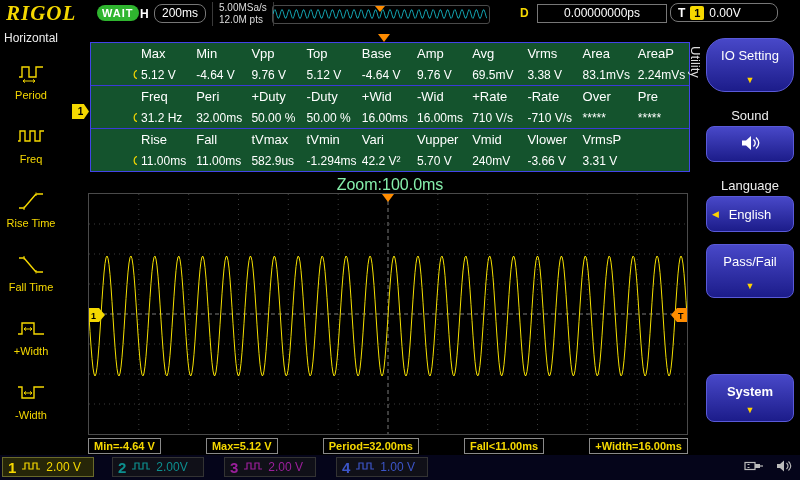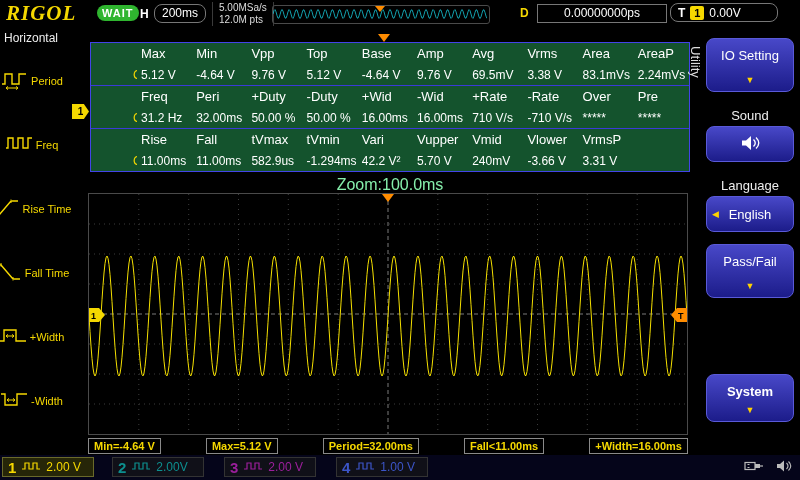--- a/index.html
+++ b/index.html
@@ -23,21 +23,21 @@
         border-radius:0;font-size:12px;text-align:center;line-height:17px;}
   .tgroup{position:absolute;left:670px;top:3px;width:108px;height:19px;border:1px solid #777;
           border-radius:8px;display:flex;align-items:center;gap:5px;padding:0 7px;box-sizing:border-box;}
   .tlabel{font-size:12px;font-weight:bold;}
   .tsrc{background:#f5d800;color:#000;font-size:11px;font-weight:bold;width:14px;height:14px;
         border-radius:2px;text-align:center;line-height:14px;}
   .tlevel{font-size:12px;}
   
   .leftmenu{position:absolute;left:0;top:28px;width:62px;height:427px;background:#000;}
   .lm-title{text-align:center;color:#eee;font-size:12px;margin:3px 0 4px;}
-  .lmi{height:64px;display:flex;flex-direction:row;align-items:center;justify-content:center;
+  .lmi{height:64px;display:flex;flex-direction:column;align-items:center;justify-content:center;
        gap:2px;cursor:pointer;}
   .lmlabel{color:#f5d800;font-size:11px;white-space:nowrap;}
   
   .mtable{position:absolute;left:90px;top:42px;width:600px;background:#14532d;
           border:1px solid #4343e8;box-sizing:border-box;}
   .mgroup{border-bottom:1px solid #3a3ad8;}
   .mgroup:last-child{border-bottom:none;}
   .mrow{display:grid;grid-template-columns:46px repeat(10,1fr);height:21px;align-items:center;}
   .mcell{font-size:12px;color:#fff;padding-left:4px;white-space:nowrap;overflow:hidden;}
   .mhead .mcell{font-size:13px;}
@@ -71,21 +71,21 @@
   
   .rightmenu{position:absolute;left:700px;top:28px;width:100px;height:427px;background:#000;}
   .vertlbl{position:absolute;left:688px;top:46px;writing-mode:vertical-rl;color:#ddd;font-size:13px;}
   .rbtn{position:absolute;left:6px;width:88px;background:linear-gradient(#4848c8,#1c1c8a);
         border:1px solid #5a5ad8;border-radius:8px;color:#fff;font-size:13px;
         font-family:"Liberation Sans",sans-serif;cursor:pointer;box-sizing:border-box;}
   .tall{display:flex;flex-direction:column;align-items:center;justify-content:space-between;
         padding:9px 0 6px;}
   .short{display:flex;align-items:center;justify-content:center;position:absolute;}
   .rlabel{position:absolute;left:6px;width:88px;text-align:center;color:#eee;font-size:13px;}
-  #btn-io{top:10px;height:54px;}
+  #btn-io{top:10px;height:54px;border-radius:19px;}
   #lbl-sound{top:80px;}
   #btn-sound{top:98px;height:36px;}
   #lbl-language{top:150px;}
   #btn-language{top:168px;height:36px;}
   #btn-passfail{top:216px;height:54px;}
   #btn-system{top:346px;height:48px;font-weight:bold;}
   .yarr{font-size:9px;color:#ffd200;}
   .larr{position:absolute;left:5px;font-size:9px;color:#ffd200;}
 </style>
 </head>

